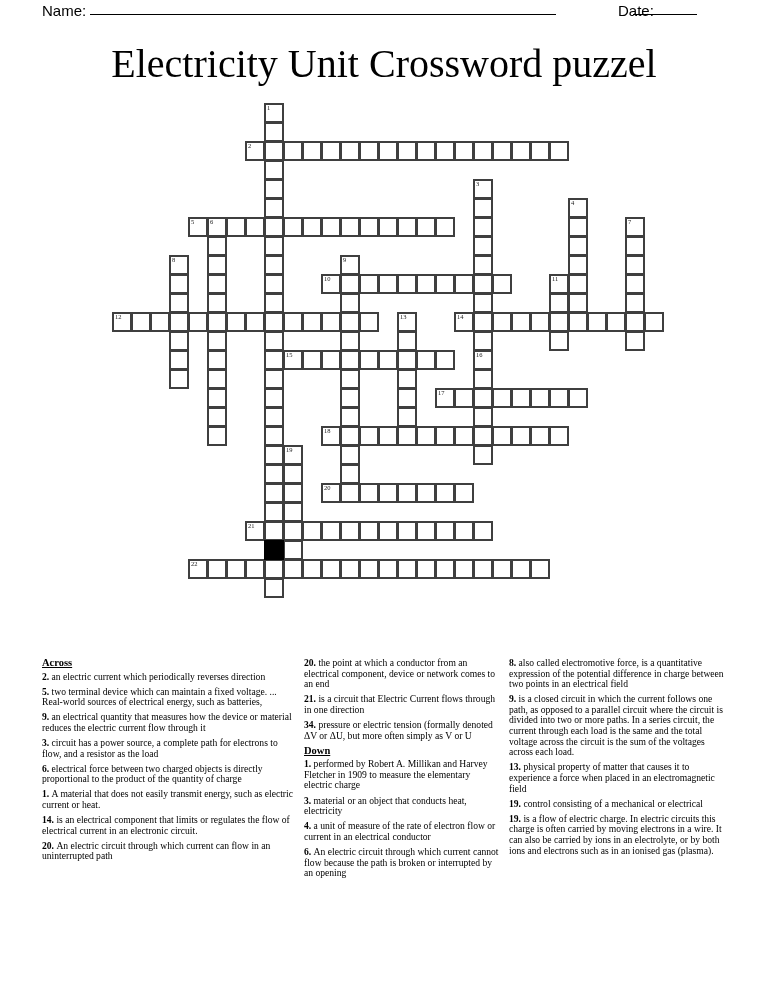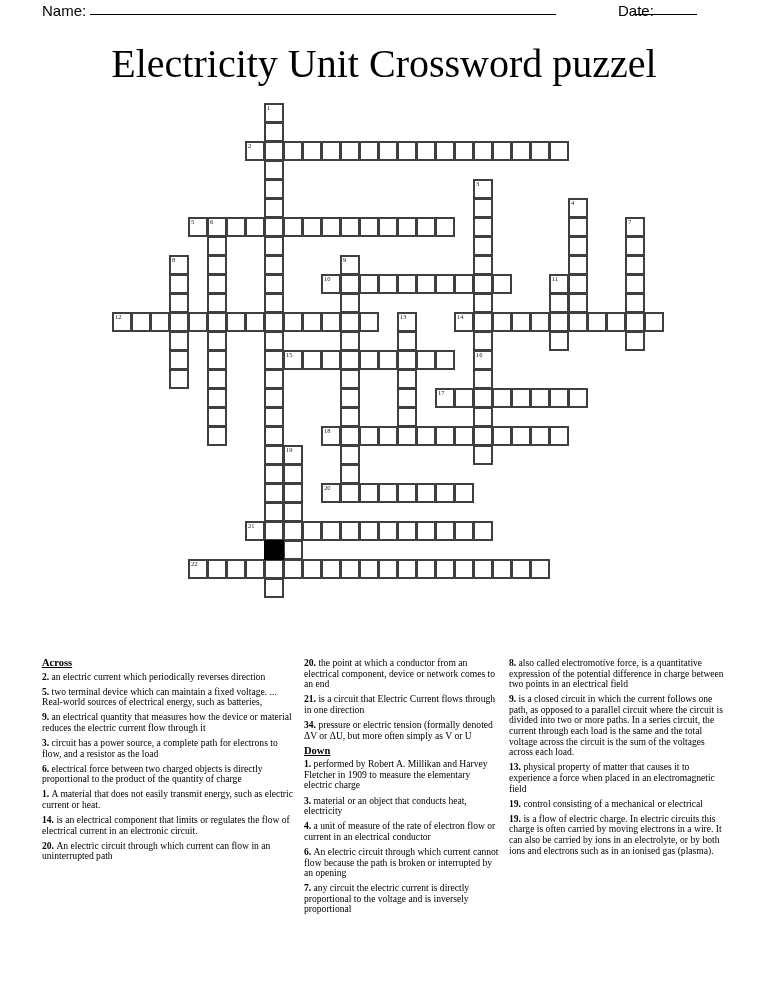--- a/index.html
+++ b/index.html
@@ -361,21 +361,20 @@
     </div>
   <div class="clue-col clue-col-2">
       <p class="clue"><b>20. </b>the point at which a conductor from an electrical component, device or network comes to an end</p>
       <p class="clue"><b>21. </b>is a circuit that Electric Current flows through in one direction</p>
       <p class="clue"><b>34. </b>pressure or electric tension (formally denoted ΔV or ΔU, but more often simply as V or U</p>
       <p class="clue-head">Down</p>
       <p class="clue"><b>1. </b>performed by Robert A. Millikan and Harvey Fletcher in 1909 to measure the elementary electric charge</p>
       <p class="clue"><b>3. </b>material or an object that conducts heat, electricity</p>
       <p class="clue"><b>4. </b>a unit of measure of the rate of electron flow or current in an electrical conductor</p>
       <p class="clue"><b>6. </b>An electric circuit through which current cannot flow because the path is broken or interrupted by an opening</p>
-      <p class="clue"><b>7. </b>any circuit the electric current is directly proportional to the voltage and is inversely proportional</p>
     </div>
   <div class="clue-col clue-col-3">
       <p class="clue"><b>8. </b>also called electromotive force, is a quantitative expression of the potential difference in charge between two points in an electrical field</p>
       <p class="clue"><b>9. </b>is a closed circuit in which the current follows one path, as opposed to a parallel circuit where the circuit is divided into two or more paths. In a series circuit, the current through each load is the same and the total voltage across the circuit is the sum of the voltages across each load.</p>
       <p class="clue"><b>13. </b>physical property of matter that causes it to experience a force when placed in an electromagnetic field</p>
       <p class="clue"><b>19. </b>control consisting of a mechanical or electrical</p>
       <p class="clue"><b>19. </b>is a flow of electric charge. In electric circuits this charge is often carried by moving electrons in a wire. It can also be carried by ions in an electrolyte, or by both ions and electrons such as in an ionised gas (plasma).</p>
     </div>
 </div>
 

